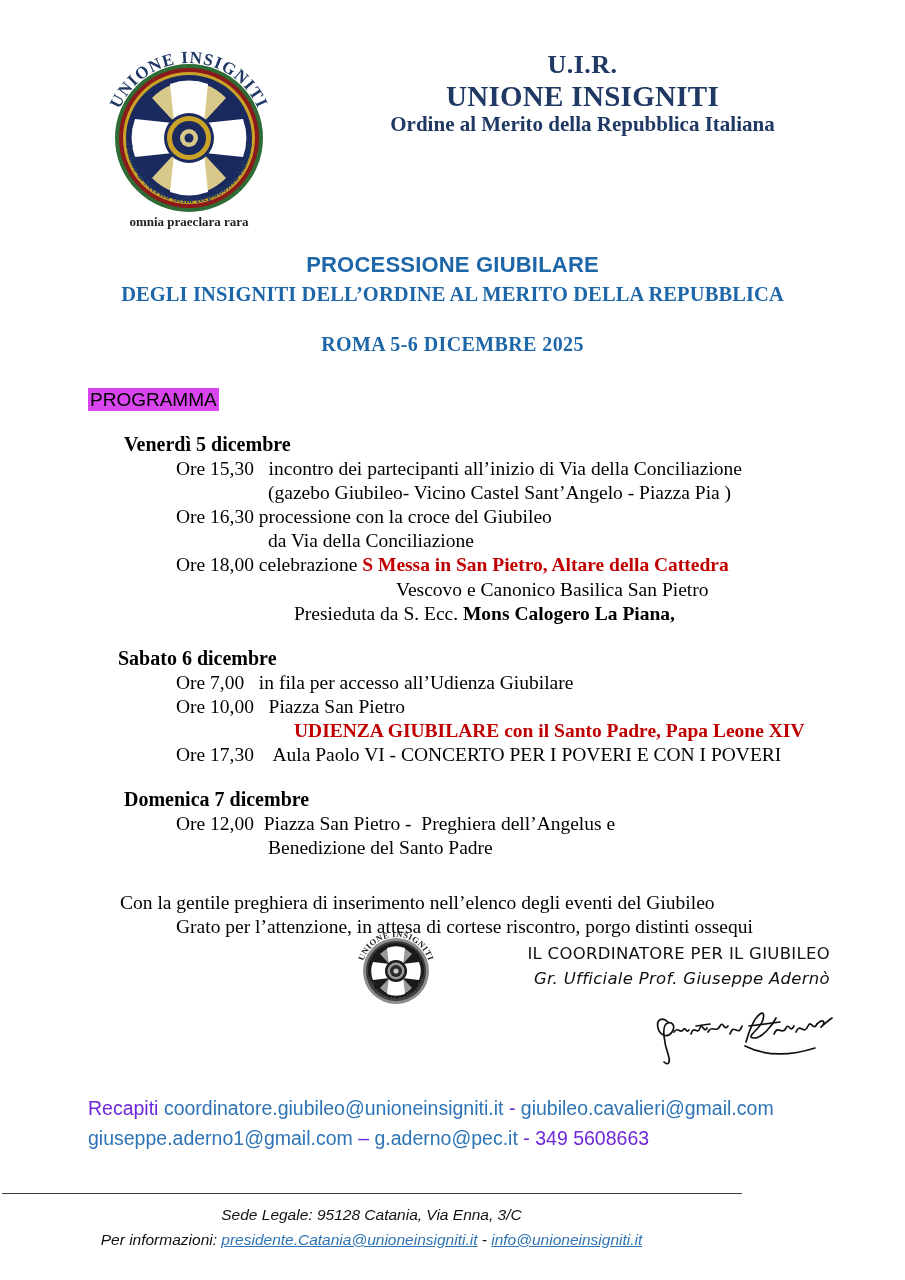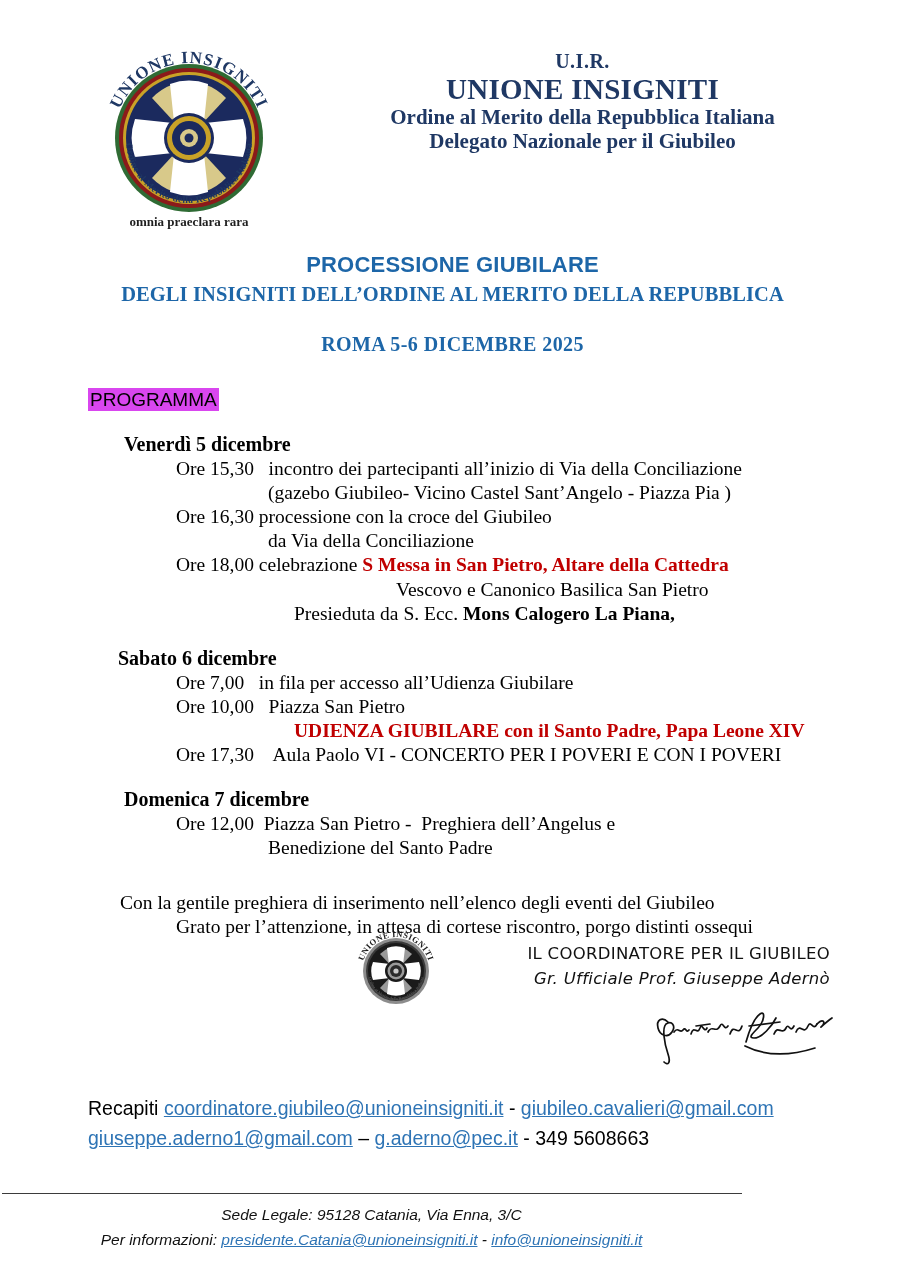--- a/index.html
+++ b/index.html
@@ -44,21 +44,21 @@
     position: absolute;
     left: 300px;
     top: 22px;
     width: 565px;
     text-align: center;
     color: #1F3864;
     font-family: "Liberation Serif", "DejaVu Serif", serif;
     font-weight: bold;
     line-height: 1.14;
   }
-  .hdr-l1 { font-size: 20px; letter-spacing: 0.5px; }
+  .hdr-l1 { font-size: 26px; letter-spacing: 0.5px; }
   .hdr-l2 { font-size: 29px; letter-spacing: 0.3px; }
   .hdr-l3 { font-size: 21px; }
   .hdr-l4 { font-size: 21px; }
 
   
   .title-block {
     position: absolute;
     top: 252px;
     left: 0;
     width: 905px;
@@ -178,23 +178,22 @@
     left: 88px;
     top: 1093px;
     width: 760px;
     font-family: "Liberation Sans", "DejaVu Sans", sans-serif;
     font-size: 19.5px;
     color: #000000;
     line-height: 1.55;
   }
   .contacts a, .contacts .maillink {
     color: #2E74B5;
-    text-decoration: underline;
-  }
-  .contacts .plain { color: #000000; text-decoration: none; text-align: center; }
+  }
+  .contacts .plain { color: #6d28d9; text-decoration: none; text-align: center; }
 
   
   .footer {
     position: absolute;
     left: 0;
     top: 1193px;
     width: 743px;
   }
   .footer-rule {
     width: 740px;
@@ -262,21 +261,20 @@
           <textPath href="#arcBot" startOffset="50%" text-anchor="middle">Ordine al Merito della Repubblica Italiana</textPath>
         </text>
         <text x="89" y="186" text-anchor="middle" font-family="Liberation Serif, serif" font-size="13" font-weight="bold" fill="#1F1F1F">omnia praeclara rara</text>
       </svg>
     </div>
 
     <div class="header-text">
       <div class="hdr-l1">U.I.R.</div>
       <div class="hdr-l2">UNIONE INSIGNITI</div>
       <div class="hdr-l3">Ordine al Merito della Repubblica Italiana</div>
-      <div class="hdr-l4">Delegato Nazionale per il Giubileo</div>
     </div>
   </div>
 
   <div class="title-block">
     <div class="title-main">PROCESSIONE GIUBILARE</div>
     <div class="title-sub">DEGLI INSIGNITI DELL’ORDINE AL MERITO DELLA REPUBBLICA</div>
     <div class="title-date">ROMA  5-6 DICEMBRE 2025</div>
   </div>
 
   <div class="programma">

